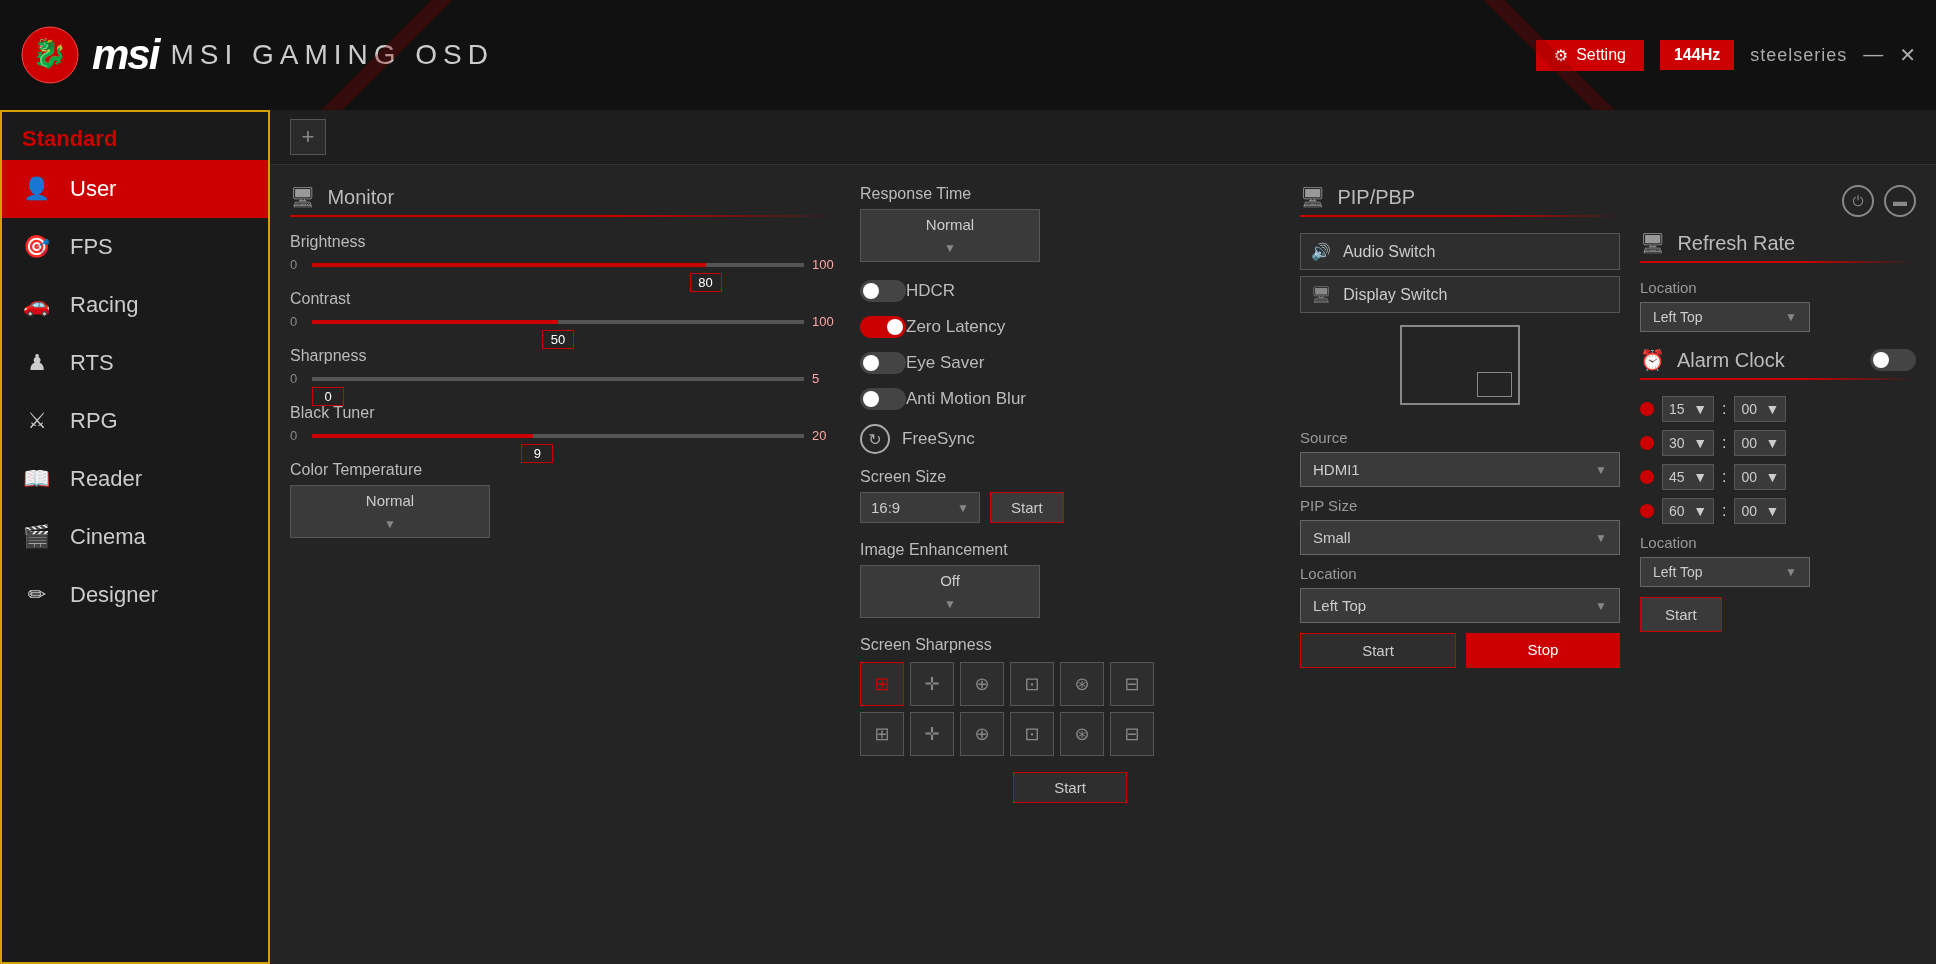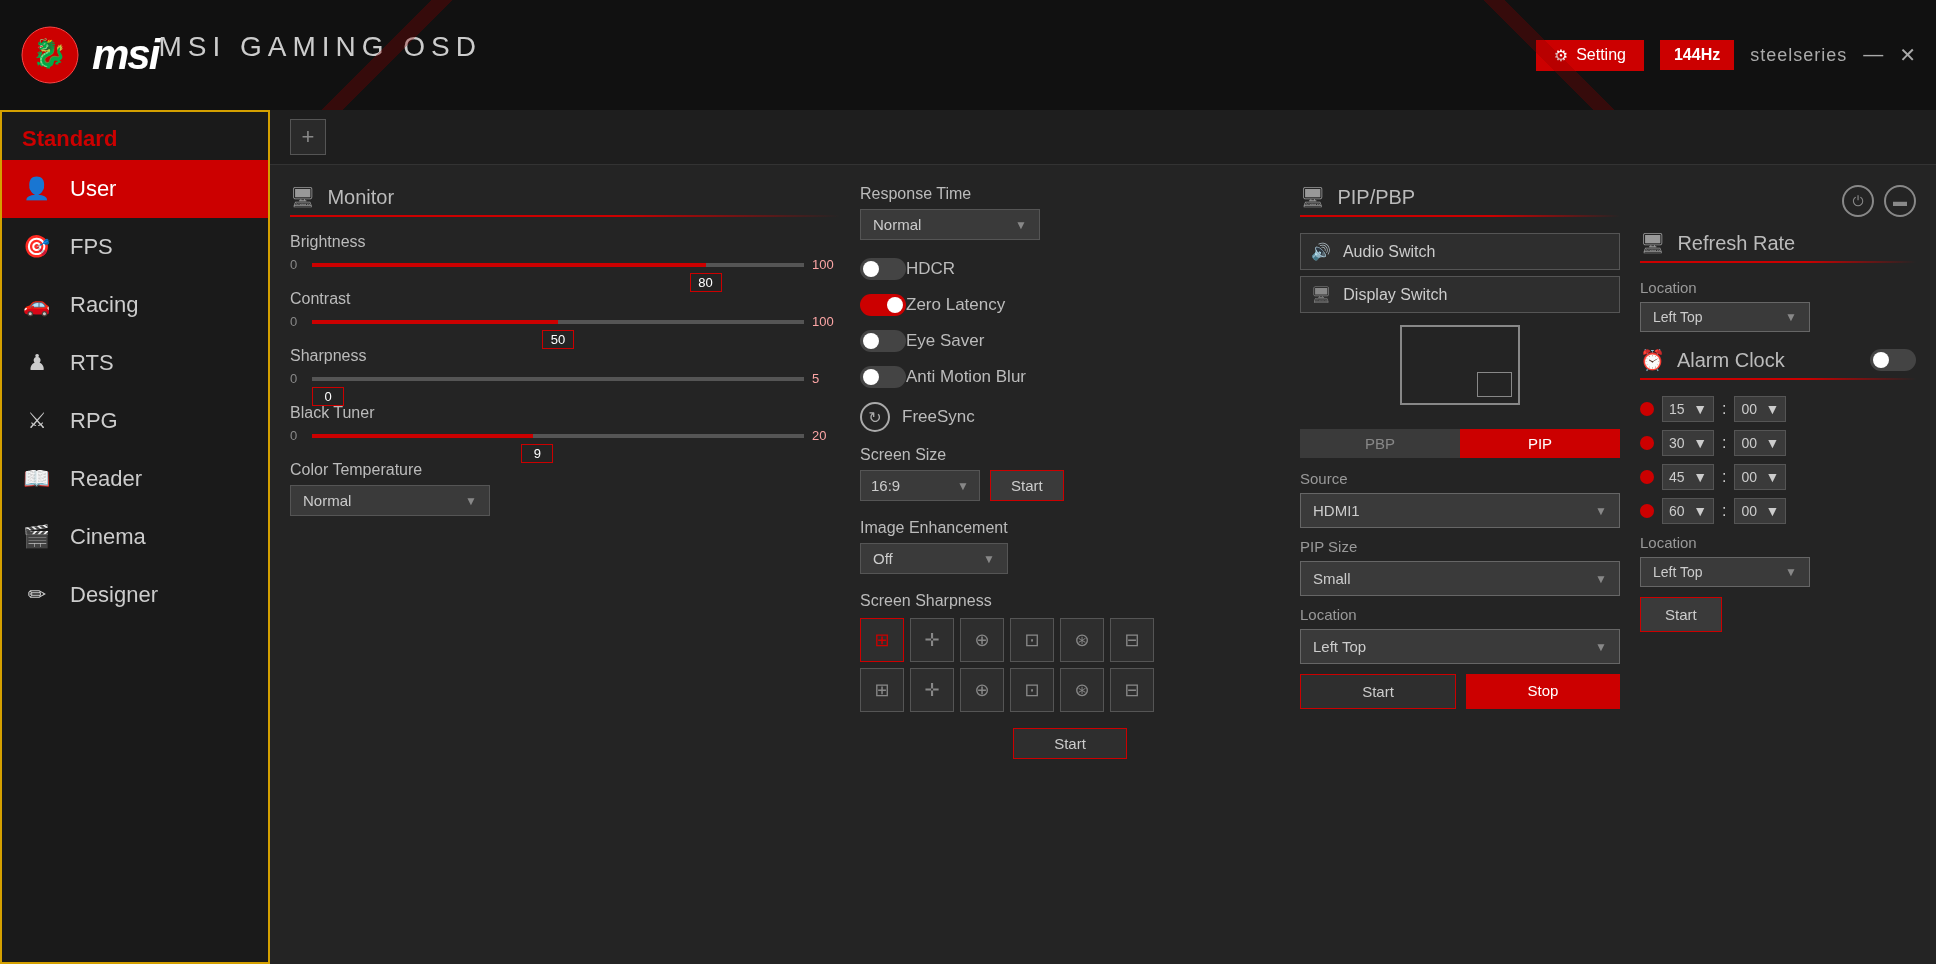--- a/index.html
+++ b/index.html
@@ -245,20 +245,21 @@
       background: #3a3a3a;
       border: 1px solid #555;
       color: #ccc;
       padding: 6px 12px;
       font-size: 15px;
       cursor: pointer;
       display: flex;
       align-items: center;
       justify-content: space-between;
       gap: 8px;
+      flex-direction: column;
     }
     .dropdown-arrow { color: #888; font-size: 12px; }
 
     
     .panel-middle {
       flex: 0 0 420px;
     }
 
     
     .toggle-row {
@@ -537,21 +538,21 @@
 
 <div class="title-bar">
   <div class="title-bar-left">
     <div class="msi-logo">
 
       <svg class="msi-dragon" viewBox="0 0 60 60">
         <circle cx="30" cy="30" r="28" fill="#c00" stroke="#ff4444" stroke-width="1"></circle>
         <text x="30" y="38" text-anchor="middle" fill="#fff" font-size="28" font-weight="bold">🐉</text>
       </svg>
     </div>
-    <div style="display:flex;align-items:flex-start;">
+    <div style="display:flex;align-items:center;gap:12px;">
       <span class="msi-text">msi</span>
       <span class="msi-subtext">MSI GAMING OSD</span>
     </div>
   </div>
   <div class="title-bar-right">
     <div class="setting-btn">
       <span>⚙</span>
       <span>Setting</span>
     </div>
     <div class="hz-badge">144Hz</div>
@@ -716,21 +717,21 @@
         <div class="ratio-dropdown">
           <span>16:9</span>
           <span class="dropdown-arrow">▼</span>
         </div>
         <div class="start-btn">Start</div>
       </div>
     </div>
 
     <div class="control-row">
       <div class="control-label">Image Enhancement</div>
-      <div class="dropdown" style="width:148px;gap:8px;">
+      <div class="dropdown" style="width:180px;gap:8px;">
         <span>Off</span>
         <span class="dropdown-arrow">▼</span>
       </div>
     </div>
 
     <div style="margin-top:16px;">
       <div class="control-label">Screen Sharpness</div>
       <div class="screen-assist-grid" style="margin-top:8px;">
 
         <div class="assist-icon active">⊞</div>
@@ -769,24 +770,20 @@
       <span class="switch-icon">🖥</span>
       <span class="switch-label">Display Switch</span>
     </div>
 
     <div style="display:flex;justify-content:center;margin:12px 0;">
       <div class="pip-preview">
         <div class="pip-inner"></div>
       </div>
     </div>
 
-    <div class="pip-tabs">
-      <div class="pip-tab inactive">PBP</div>
-      <div class="pip-tab active">PIP</div>
-    </div>
 
     <div class="section-subtitle">Source</div>
     <div class="select-dropdown">
       <span>HDMI1</span>
       <span class="dropdown-arrow">▼</span>
     </div>
 
     <div class="section-subtitle">PIP Size</div>
     <div class="select-dropdown">
       <span>Small</span>

